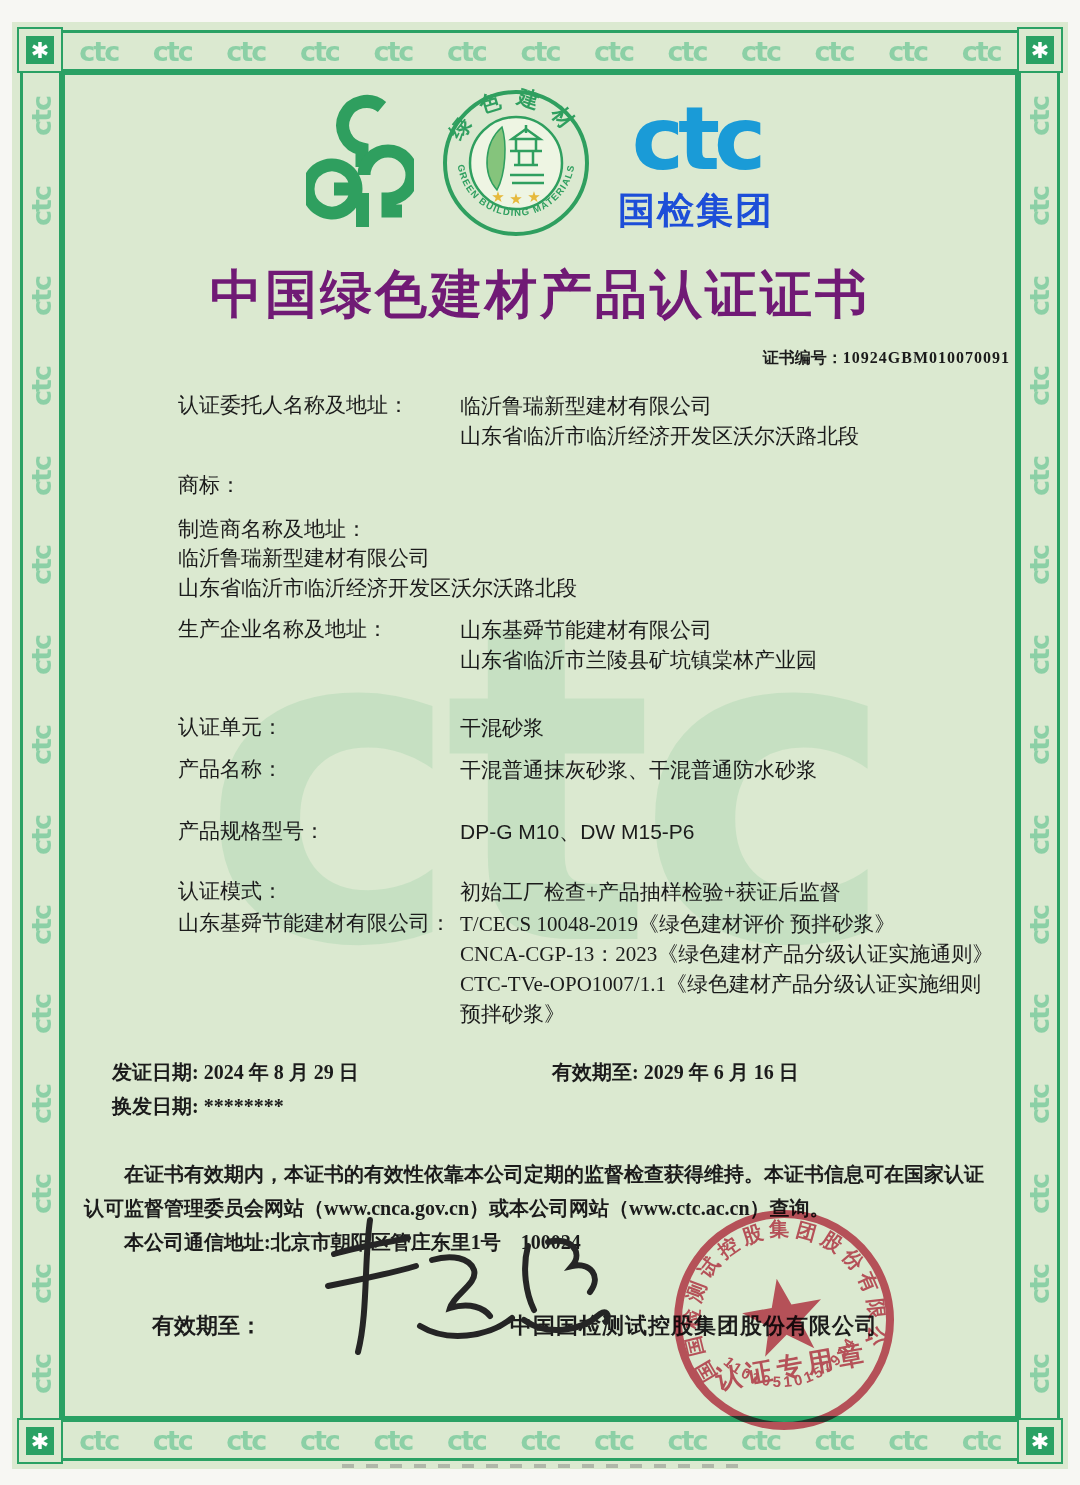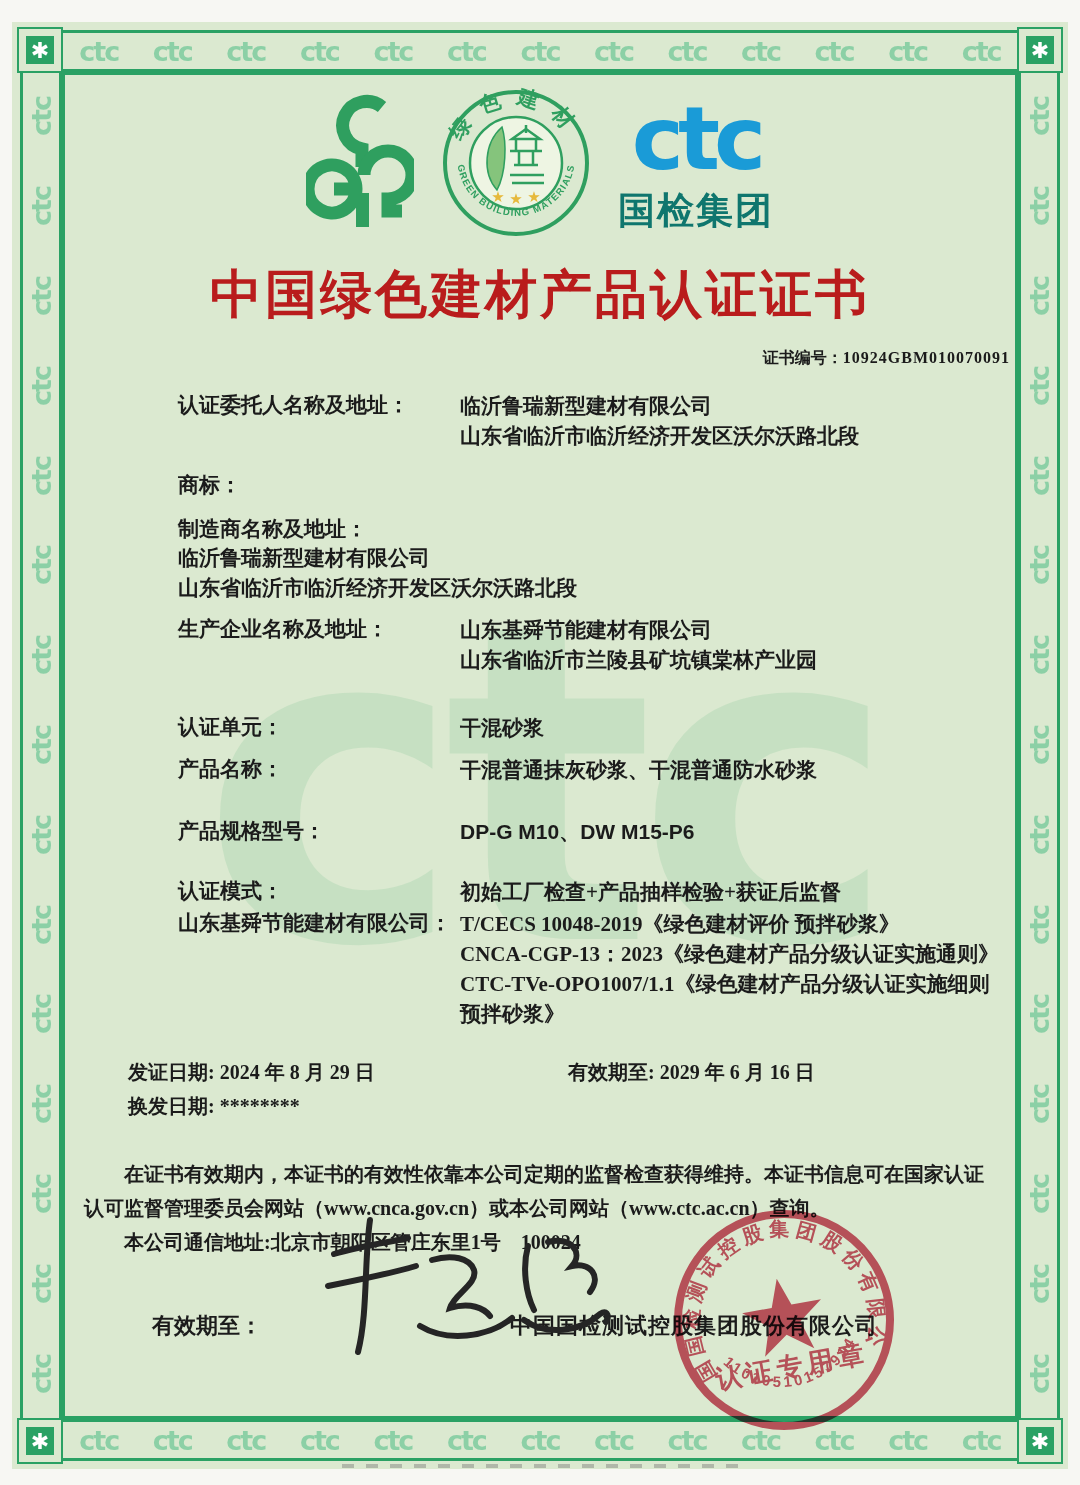--- a/index.html
+++ b/index.html
@@ -30,33 +30,33 @@
   .inner-frame{position:absolute;left:49px;top:49px;right:49px;bottom:49px;border:4px solid #2aa164;}
   
   .watermark{position:absolute;left:50%;top:545px;transform:translateX(-50%);
     font-family:"DejaVu Sans",sans-serif;font-weight:bold;font-size:440px;letter-spacing:-18px;
     color:rgba(150,205,162,0.30);z-index:0;line-height:1;user-select:none;}
   
   .content{position:absolute;left:58px;top:56px;right:58px;bottom:56px;z-index:1;}
   .logo-row{display:flex;justify-content:center;align-items:center;gap:26px;margin-top:10px;height:150px;}
   .ctc-block{display:flex;flex-direction:column;align-items:center;margin-top:12px;}
   .ctc-word{font-family:"DejaVu Sans",sans-serif;font-weight:bold;font-size:88px;line-height:.85;color:#1a9bd7;letter-spacing:-6px;}
-  .ctc-sub{font-family:"DejaVu Sans",sans-serif;font-weight:bold;font-size:37px;color:#0f766e;margin-top:10px;letter-spacing:2px;}
-  .title{margin:22px 0 0 0;text-align:center;font-size:52px;font-weight:900;color:#b91c1c;letter-spacing:3px;}
+  .ctc-sub{font-family:"DejaVu Sans",sans-serif;font-weight:bold;font-size:37px;color:#1d4ed8;margin-top:10px;letter-spacing:2px;}
+  .title{margin:22px 0 0 0;text-align:center;font-size:52px;font-weight:900;color:#701a75;letter-spacing:3px;}
   .cert-no{margin-top:18px;text-align:right;font-size:16px;font-weight:bold;}
   .cert-no .num{font-family:"Liberation Serif",serif;letter-spacing:1px;}
-  .fields{margin:22px 0 0 108px;font-size:21px;font-weight:bold;}
+  .fields{margin:22px 0 0 108px;font-size:21px;font-weight:normal;}
   .row{display:flex;}
   .lbl{width:282px;flex:none;}
   .val{flex:1;}
   .val div{line-height:30px;}
   .latin{font-family:"Liberation Sans","DejaVu Sans",sans-serif;letter-spacing:0;}
   .statement{margin:30px 10px 0 10px;font-size:21px;font-weight:bold;line-height:34px;text-indent:2em;}
   .dates{display:flex;margin:26px 0 0 42px;font-size:20px;font-weight:bold;}
-  .dates .left{width:440px;margin-left:16px;}
+  .dates .left{width:440px;}
   .dates .left div{line-height:34px;}
   .dates .right{padding-top:4px;}
   .notice{margin:34px 14px 0 14px;font-size:20px;font-weight:bold;line-height:34px;text-indent:2em;}
   .notice2{margin:0 14px;font-size:20px;font-weight:bold;line-height:34px;text-indent:2em;}
   .sign-row{margin:52px 0 0 82px;font-size:22px;font-weight:bold;display:flex;align-items:center;}
   .sign-label{flex:none;}
   .sign-company{margin-left:248px;letter-spacing:1px;}
   .signature-svg{position:absolute;left:300px;top:1180px;z-index:3;}
   .stamp{position:absolute;left:656px;top:1182px;z-index:2;mix-blend-mode:multiply;opacity:.92;}
   .bottom-smudge{position:absolute;left:330px;right:330px;bottom:1px;height:4px;z-index:1;

